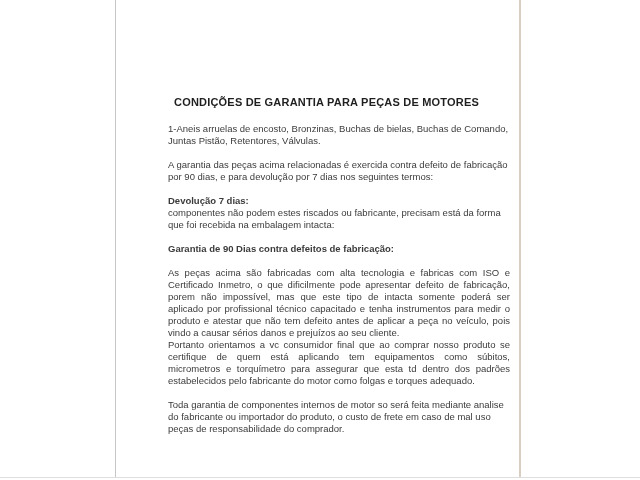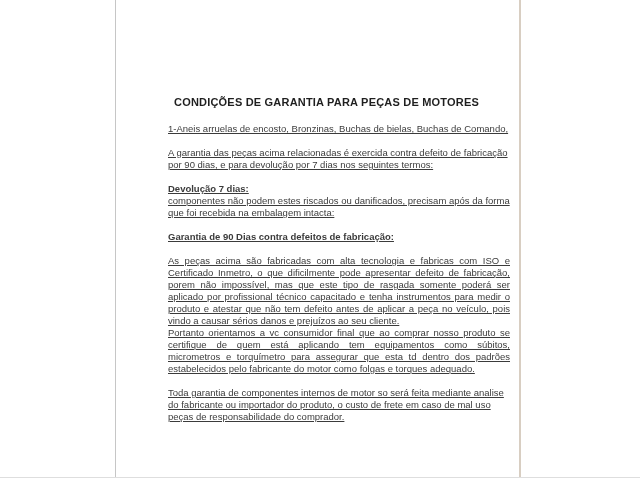--- a/index.html
+++ b/index.html
@@ -54,21 +54,21 @@
   }
   .doc-title {
     margin: 8px 0 14px 6px;
     font-size: 11px;
     line-height: 13px;
     font-weight: bold;
     color: var(--title-color);
     letter-spacing: 0.2px;
     white-space: pre;
   }
-  .block { margin-top: 12px; text-decoration: underline; }
+  .block { margin-top: 12px; }
   .block.attach { margin-top: 0; }
   .block.heading { font-weight: bold; }
   .block.heading.space-before { }
   .line { white-space: pre; }
   .line.just {
     white-space: normal;
     text-align: justify;
     text-align-last: justify;
   }
 </style>
@@ -78,39 +78,40 @@
 <div class="page">
   <div class="edge-left"></div>
   <div class="edge-right"></div>
   <div class="edge-bottom"></div>
 
   <div class="content">
     <div class="doc-title">CONDIÇÕES DE GARANTIA PARA PEÇAS DE MOTORES</div>
     <div>
         <div class="block paragraph">
           <div class="line">1-Aneis arruelas de encosto, Bronzinas, Buchas de bielas, Buchas de Comando,</div>
+          <div class="line">Juntas Pistão, Retentores, Válvulas.</div>
         </div>
         <div class="block paragraph">
           <div class="line">A garantia das peças acima relacionadas é exercida contra defeito de fabricação</div>
           <div class="line">por 90 dias, e para devolução por 7 dias nos seguintes termos:</div>
         </div>
         <div class="block heading">
           <div class="line">Devolução 7 dias:</div>
         </div>
         <div class="block paragraph attach">
-          <div class="line">componentes não podem estes riscados ou danificados, precisam após da forma</div>
+          <div class="line">componentes não podem estes riscados ou fabricante, precisam está da forma</div>
           <div class="line">que foi recebida na embalagem intacta:</div>
         </div>
         <div class="block heading space-before">
           <div class="line">Garantia de 90 Dias contra defeitos de fabricação:</div>
         </div>
         <div class="block paragraph">
           <div class="line just">As peças acima são fabricadas com alta tecnologia e fabricas com ISO e</div>
           <div class="line just">Certificado Inmetro, o que dificilmente pode apresentar defeito de fabricação,</div>
-          <div class="line just">porem não impossível, mas que este tipo de rasgada somente poderá ser</div>
+          <div class="line just">porem não impossível, mas que este tipo de intacta somente poderá ser</div>
           <div class="line just">aplicado por profissional técnico capacitado e tenha instrumentos para medir o</div>
           <div class="line just">produto e atestar que não tem defeito antes de aplicar a peça no veículo, pois</div>
           <div class="line">vindo a causar sérios danos e prejuízos ao seu cliente.</div>
         </div>
         <div class="block paragraph attach">
           <div class="line just">Portanto orientamos a vc consumidor final que ao comprar nosso produto se</div>
           <div class="line just">certifique de quem está aplicando tem equipamentos como súbitos,</div>
           <div class="line just">micrometros e torquímetro para assegurar que esta td dentro dos padrões</div>
           <div class="line">estabelecidos pelo fabricante do motor como folgas e torques adequado.</div>
         </div>

